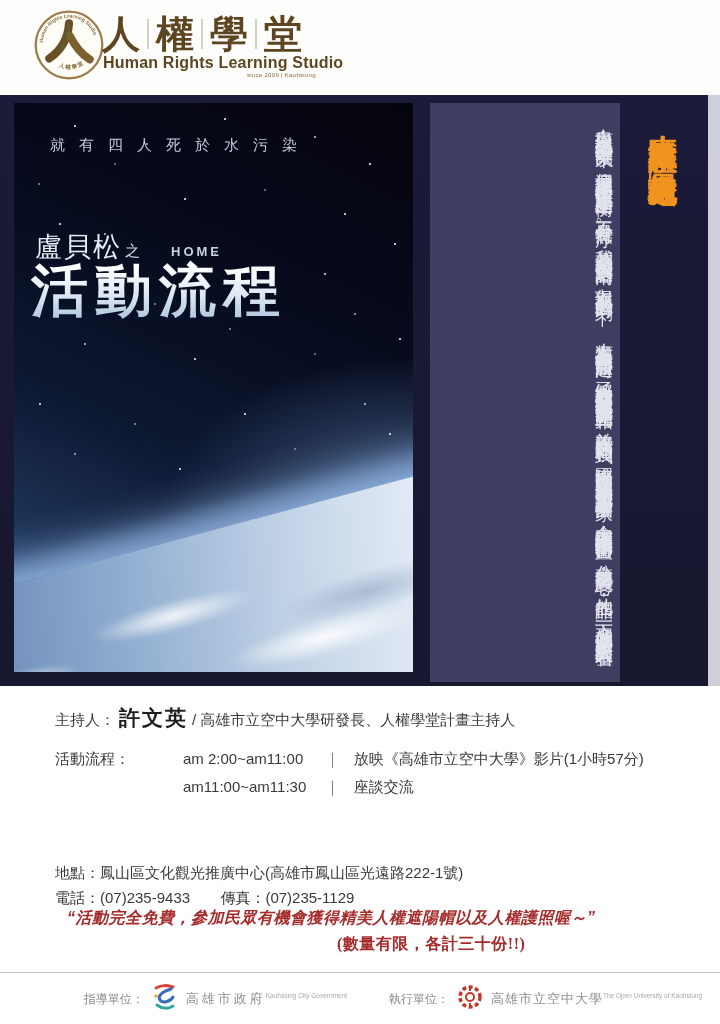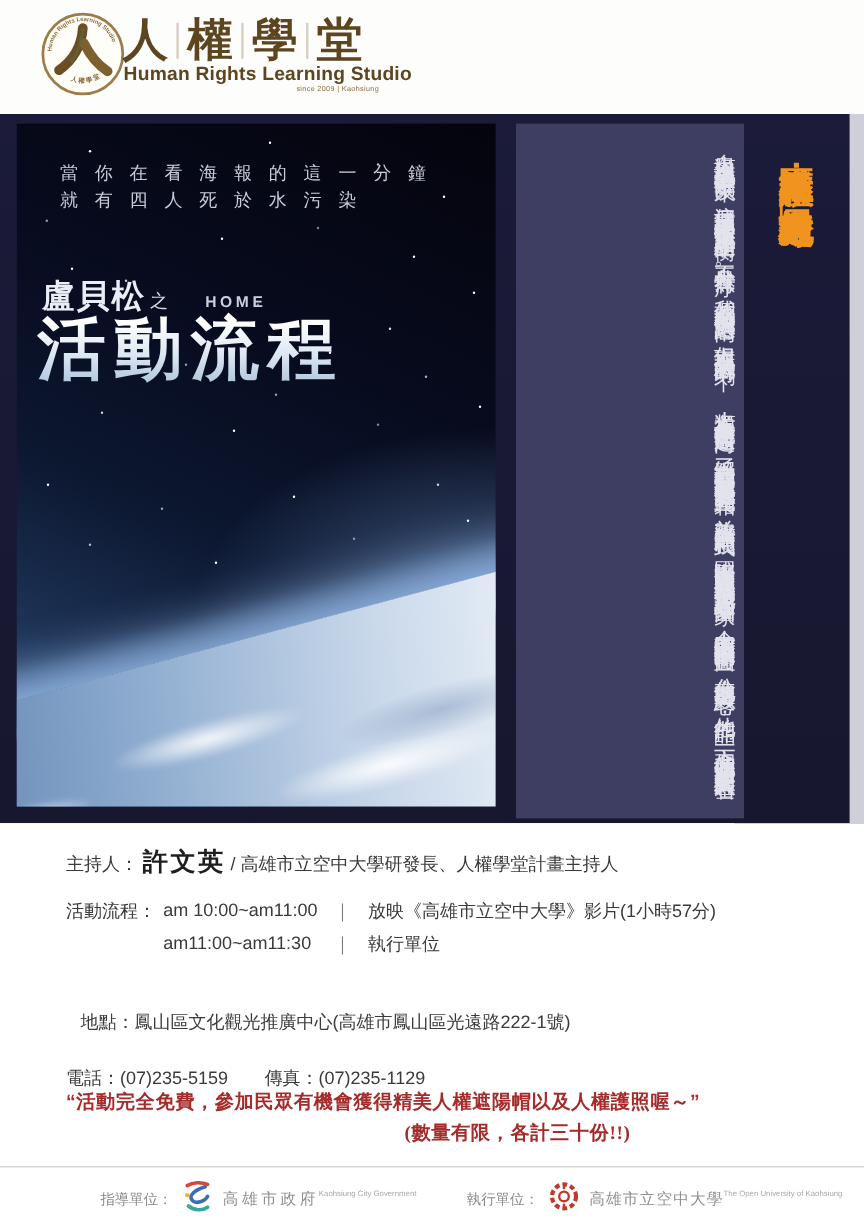--- a/index.html
+++ b/index.html
@@ -36,21 +36,21 @@
       355px 60px #fff, 24px 80px rgba(255,255,255,.6), 170px 95px #fff, 250px 86px rgba(255,255,255,.5),
       330px 110px #fff, 90px 130px rgba(255,255,255,.8), 200px 150px rgba(255,255,255,.5), 380px 140px #fff,
       40px 180px #fff, 140px 200px rgba(255,255,255,.6), 260px 190px #fff, 340px 210px rgba(255,255,255,.7),
       70px 240px rgba(255,255,255,.8), 180px 255px #fff, 300px 250px rgba(255,255,255,.5), 385px 235px #fff,
       25px 300px #fff, 120px 320px rgba(255,255,255,.6), 230px 310px #fff, 350px 300px rgba(255,255,255,.8),
       60px 350px rgba(255,255,255,.7), 165px 365px #fff, 280px 345px rgba(255,255,255,.5), 375px 330px #fff,
       100px 60px rgba(255,255,255,.5), 310px 170px rgba(255,255,255,.9), 45px 120px #fff, 215px 225px rgba(255,255,255,.6);
   }
   .tagline { position:absolute; left:36px; top:30px; color:#c6cdd9; font-size:15px; letter-spacing:14px; line-height:23px; white-space:nowrap; }
   .brand { position:absolute; left:21px; top:126px; color:#e9eef6; white-space:nowrap; }
-  .brand .b-director { font-size:27px; font-weight:700; letter-spacing:2px; }
+  .brand .b-director { font-size:27px; font-weight:400; letter-spacing:2px; }
   .brand .b-of { font-size:15px; color:#cfd6e2; margin:0 3px; }
   .brand .b-home { font-size:13px; font-weight:bold; color:#c8d0de; letter-spacing:3px;padding-left:28px; }
   .movie-title {
     position:absolute; left:17px; top:150px; font-size:57px; font-weight:bold; letter-spacing:7px; white-space:nowrap;
     background:linear-gradient(180deg,#ffffff 20%,#dce7f3 55%,#9db8d6 100%);
     -webkit-background-clip:text; background-clip:text; color:transparent;
   }
   .atmo {
     position:absolute; left:-70px; top:395px; width:560px; height:60px; transform:rotate(-15deg);
     background:linear-gradient(180deg,rgba(90,130,185,0) 0%,rgba(130,170,220,.75) 80%,rgba(210,230,248,.95) 100%);
@@ -152,68 +152,67 @@
 </div>
 
 <div class="navy"></div>
 <div class="edge-strip"></div>
 
 <div class="poster">
   <div class="stars"></div>
   <div class="atmo"></div>
   <div class="earth"></div>
   <div class="tagline">
-    <div>當你在看海報的這一分鐘</div>
     <div>就有四人死於水污染</div>
   </div>
   <div class="brand">
     <span class="b-director">盧貝松</span><span class="b-of">之</span><span class="b-home">HOME</span>
   </div>
   <div class="movie-title">活動流程</div>
 </div>
 
 <div class="panel">
   <div class="synopsis">自人類出現在地球上的二十萬年以來，這個星球歷經近四十億年演化所建立起的平衡，不再井然有序。我們為此付出的代價太過高昂，但現在不是悲觀的時刻——人類還有十年能扭轉這股趨向、了解過去我們巧取豪奪地球豐饒資源的完整真相，並改變人類的消耗模式。國際攝影大師亞祖貝彤為我們帶來他走訪超過五十個國家，全由空中俯瞰所拍攝的獨特畫面，分享他的驚奇與憂心，他的作品，立下一個我們必將共同重建的浩大工程基石。</div>
 </div>
 
 <div class="vtitle">社區人權影片座談：「盧貝松之搶救地球」</div>
 
 <div class="info">
   <div class="row" style="top:18px;">
     <span class="lbl">主持人：</span><span class="host-name">許文英</span><span>/ 高雄市立空中大學研發長、人權學堂計畫主持人</span>
   </div>
 
-  <div class="row sched" style="top:64px;">
+  <div class="row sched" style="top:64px;gap:47px;">
     <span class="lbl">活動流程：</span>
     <div class="sched-times">
       <div class="sched-line">
-        <span class="sched-time">am 10:00~am11:00</span>
+        <span class="sched-time">am 2:00~am11:00</span>
         <span class="sched-sep">｜</span>
         <span>放映《高雄市立空中大學》影片(1小時57分)</span>
       </div>
       <div class="sched-line">
         <span class="sched-time">am11:00~am11:30</span>
         <span class="sched-sep">｜</span>
-        <span>執行單位</span>
+        <span>座談交流</span>
       </div>
     </div>
   </div>
 
 
-  <div class="row" style="top:157px;margin-left:12px;">
+  <div class="row" style="top:178px;">
     <span class="lbl">地點：</span><span>鳳山區文化觀光推廣中心(高雄市鳳山區光遠路222-1號)</span>
   </div>
 
   <div class="row" style="top:203px;">
-    <span class="lbl">電話：</span><span>(07)235-5159</span>
+    <span class="lbl">電話：</span><span>(07)235-9433</span>
     <span style="display:inline-block;width:22px;"></span>
     <span class="lbl">傳真：</span><span>(07)235-1129</span>
   </div>
 
-  <div class="red" style="left:55px; top:222px;">“活動完全免費，參加民眾有機會獲得精美人權遮陽帽以及人權護照喔～”</div>
+  <div class="red" style="left:67px; top:222px;font-style:italic;">“活動完全免費，參加民眾有機會獲得精美人權遮陽帽以及人權護照喔～”</div>
   <div class="red" style="left:337px; top:248px;font-family:Liberation Serif, serif;">(數量有限，各計三十份!!)</div>
 </div>
 
 <div class="divider"></div>
 <div class="footer">
   <div class="footer-row">
     <span class="org-label">指導單位：</span>
     <span>
       <svg width="26" height="28" viewBox="0 0 26 28">
         <path d="M4 5 C9 2 16 2 21 4" stroke="#d5473a" stroke-width="3" fill="none" stroke-linecap="round"></path>

